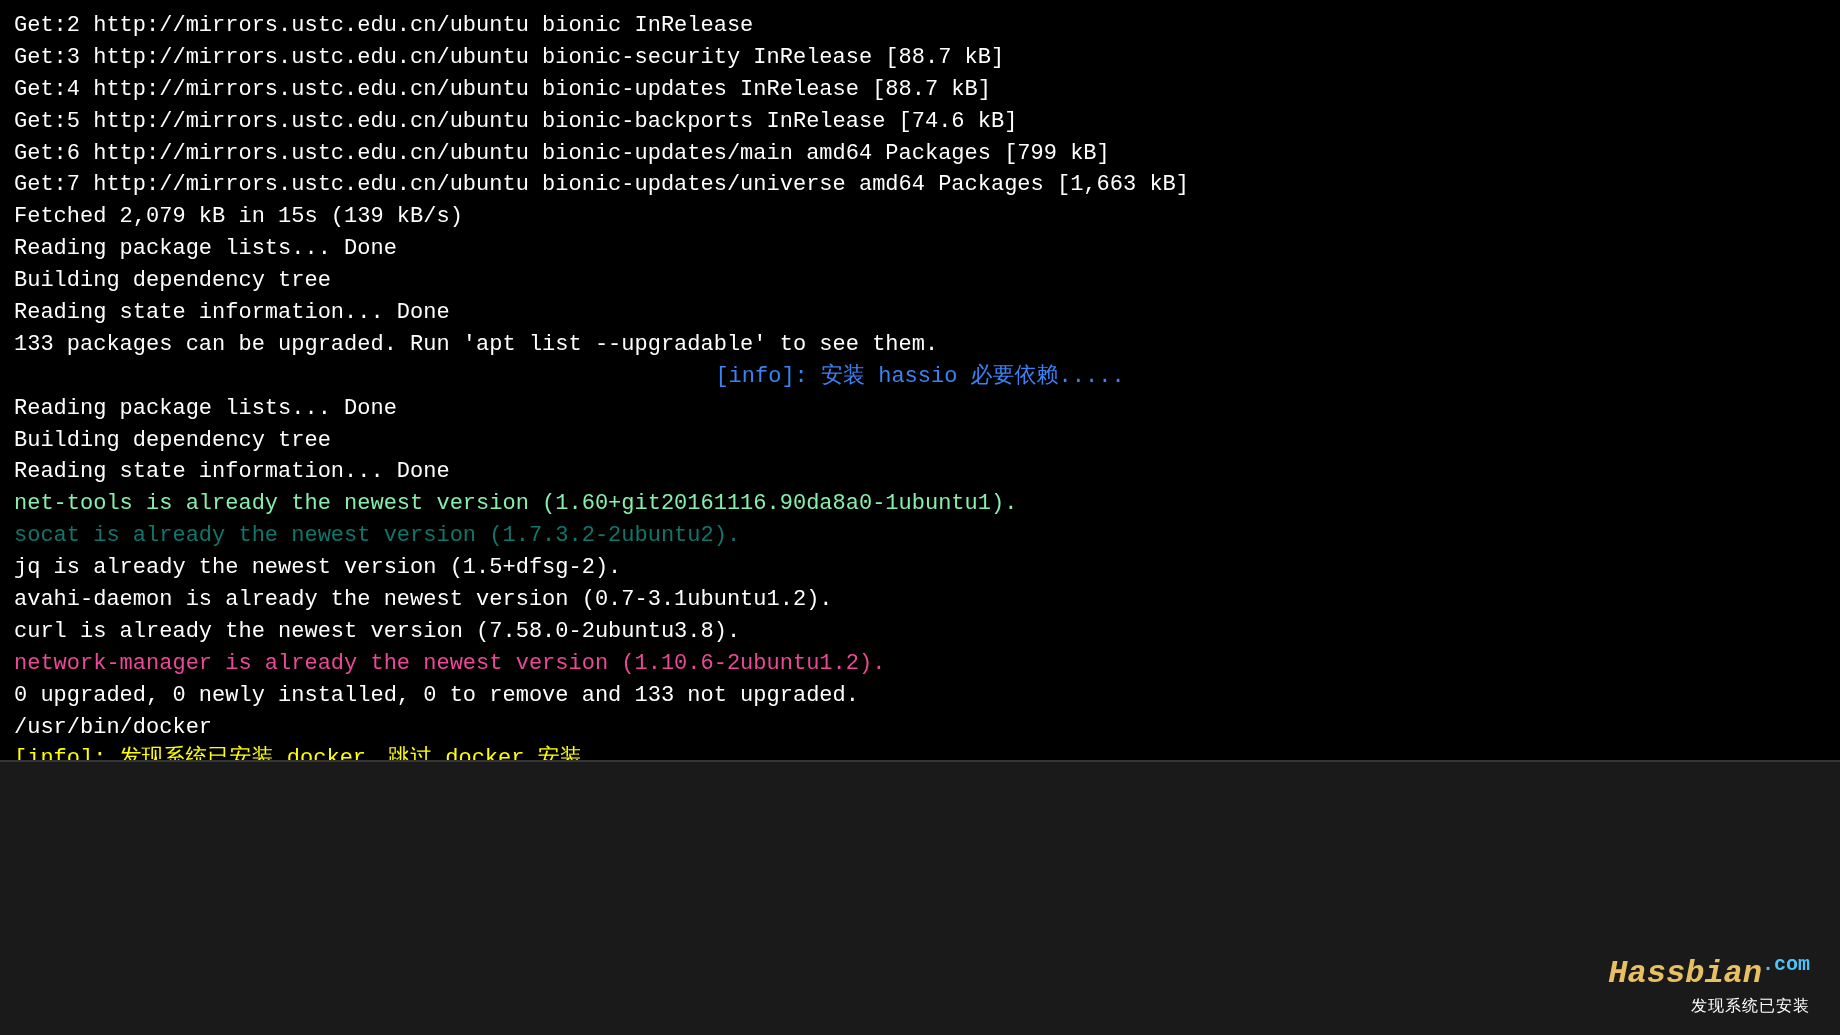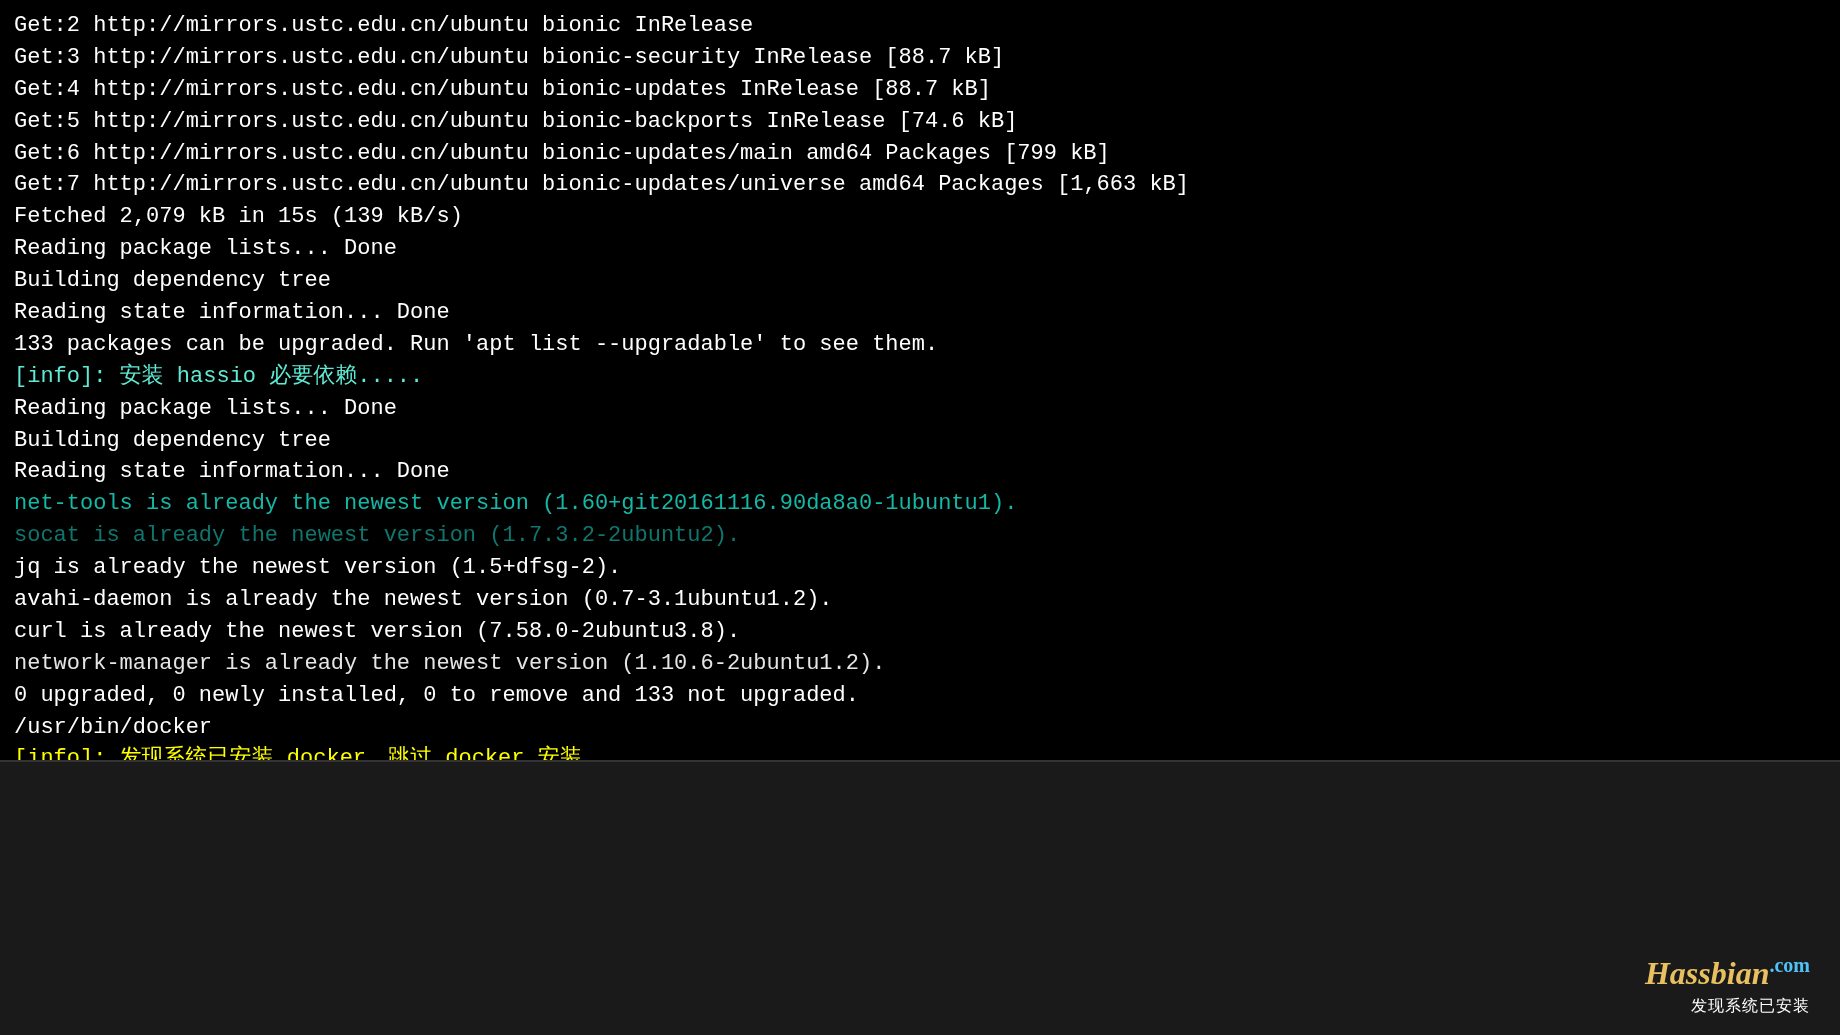--- a/index.html
+++ b/index.html
@@ -34,21 +34,21 @@
       border-top: 2px solid #333;
       display: flex;
       align-items: flex-end;
       justify-content: flex-end;
       padding: 18px 30px;
     }
     #watermark {
       text-align: right;
     }
     #watermark .site-name {
-      font-family: Liberation Serif, serif;
+      font-family: Liberation Mono, monospace;
       font-size: 32px;
       color: #e8c060;
       font-style: italic;
       font-weight: bold;
     }
     #watermark .site-name .com {
       color: #4fc3f7;
       font-size: 20px;
       vertical-align: super;
       font-style: normal;
@@ -71,30 +71,30 @@
     <span class="line" style="color: rgb(255, 255, 255);">Get:3 http://mirrors.ustc.edu.cn/ubuntu bionic-security InRelease [88.7 kB]</span>
     <span class="line" style="color: rgb(255, 255, 255);">Get:4 http://mirrors.ustc.edu.cn/ubuntu bionic-updates InRelease [88.7 kB]</span>
     <span class="line" style="color: rgb(255, 255, 255);">Get:5 http://mirrors.ustc.edu.cn/ubuntu bionic-backports InRelease [74.6 kB]</span>
     <span class="line" style="color: rgb(255, 255, 255);">Get:6 http://mirrors.ustc.edu.cn/ubuntu bionic-updates/main amd64 Packages [799 kB]</span>
     <span class="line" style="color: rgb(255, 255, 255);">Get:7 http://mirrors.ustc.edu.cn/ubuntu bionic-updates/universe amd64 Packages [1,663 kB]</span>
     <span class="line" style="color: rgb(255, 255, 255);">Fetched 2,079 kB in 15s (139 kB/s)</span>
     <span class="line" style="color: rgb(255, 255, 255);">Reading package lists... Done</span>
     <span class="line" style="color: rgb(255, 255, 255);">Building dependency tree</span>
     <span class="line" style="color: rgb(255, 255, 255);">Reading state information... Done</span>
     <span class="line" style="color: rgb(255, 255, 255);">133 packages can be upgraded. Run 'apt list --upgradable' to see them.</span>
-    <span class="line" style="color: #5eead4;">[info]: 安装 hassio 必要依赖.....</span>
+    <span class="line" style="color: #3b82f6; text-align: center;">[info]: 安装 hassio 必要依赖.....</span>
     <span class="line" style="color: rgb(255, 255, 255);">Reading package lists... Done</span>
     <span class="line" style="color: rgb(255, 255, 255);">Building dependency tree</span>
     <span class="line" style="color: rgb(255, 255, 255);">Reading state information... Done</span>
-    <span class="line" style="color: #14b8a6;">net-tools is already the newest version (1.60+git20161116.90da8a0-1ubuntu1).</span>
+    <span class="line" style="color: #86efac;">net-tools is already the newest version (1.60+git20161116.90da8a0-1ubuntu1).</span>
     <span class="line" style="color: #0f766e;">socat is already the newest version (1.7.3.2-2ubuntu2).</span>
     <span class="line" style="color: rgb(255, 255, 255);">jq is already the newest version (1.5+dfsg-2).</span>
     <span class="line" style="color: rgb(255, 255, 255);">avahi-daemon is already the newest version (0.7-3.1ubuntu1.2).</span>
     <span class="line" style="color: rgb(255, 255, 255);">curl is already the newest version (7.58.0-2ubuntu3.8).</span>
-    <span class="line" style="color: #e5e5e5;">network-manager is already the newest version (1.10.6-2ubuntu1.2).</span>
+    <span class="line" style="color: #ec4899;">network-manager is already the newest version (1.10.6-2ubuntu1.2).</span>
     <span class="line" style="color: rgb(255, 255, 255);">0 upgraded, 0 newly installed, 0 to remove and 133 not upgraded.</span>
     <span class="line" style="color: rgb(255, 255, 255);">/usr/bin/docker</span>
     <span class="line" style="color: rgb(255, 255, 0);">[info]: 发现系统已安装 docker，跳过 docker 安装</span>
   </div>
 
 <div id="footer">
   <div id="watermark">
     <div class="site-name">
       <span>Hassbian</span><span class="com">.com</span>
     </div>

